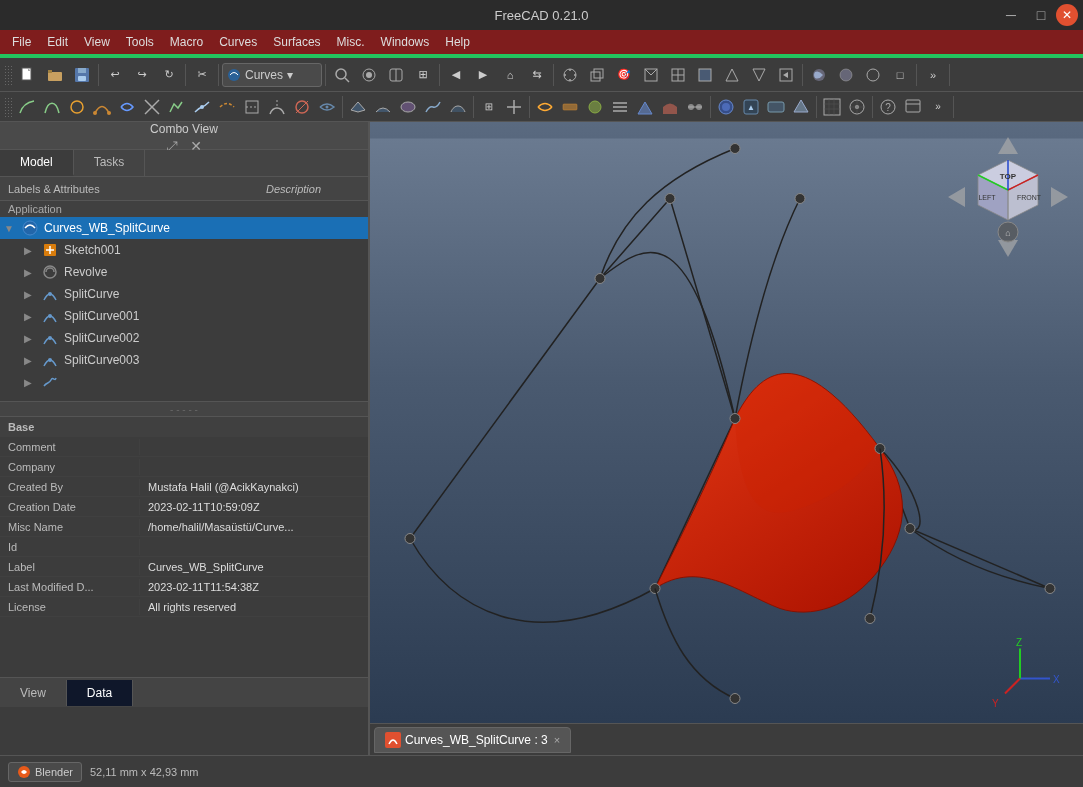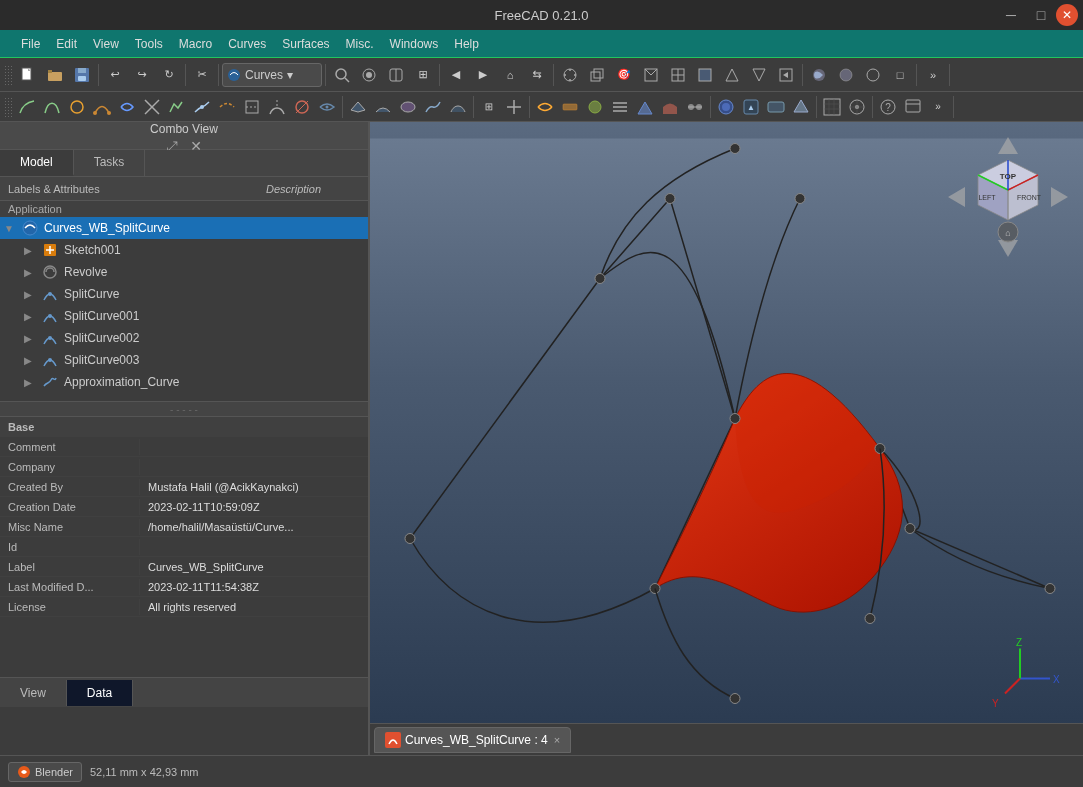--- a/index.html
+++ b/index.html
@@ -31,26 +31,26 @@
       align-items: center;
       justify-content: center;
       cursor: pointer;
       font-size: 14px;
       color: #aaa;
     }
     .win-btn.close { background: #e05030; color: white; border-radius: 50%; width: 22px; height: 22px; margin-right: 5px; font-size: 12px; }
 
     
     #menubar {
-      background: #0f766e;
+      background: #7f1d1d;
       height: 28px;
       display: flex;
       align-items: center;
-      border-bottom: 1px solid #22c55e;
-      padding: 0 13px;
+      border-bottom: 4px solid #22c55e;
+      padding: 0 4px;
     }
     .menu-item {
       padding: 4px 8px;
       cursor: pointer;
       color: #ddd;
       font-size: 12px;
     }
 
     
     .toolbar-row {
@@ -869,21 +869,20 @@
         <span class="item-label">SplitCurve003</span>
       </div>
 
       <div class="tree-item" style="padding-left: 24px;">
         <span class="expand-arrow">▶</span>
         <span class="item-icon">
           <svg width="16" height="16" viewBox="0 0 16 16">
               <path d="M2 12 C5 8 7 10 9 6 C11 2 13 8 14 4" stroke="#6699cc" stroke-width="1.5" fill="none"></path>
             </svg>
         </span>
-        <span class="item-label">Approximation_Curve</span>
       </div>
     </div>
 
     <div id="divider">- - - - -</div>
 
     <div id="properties-area">
       <div class="prop-row section-header">
         <div class="prop-key">Base</div>
         <div class="prop-val"></div>
       </div>
@@ -1037,21 +1036,21 @@
       </svg>
     </div>
 
     <div id="viewport-tabs">
       <div class="vp-tab active">
         <div class="vp-tab-icon">
           <svg width="12" height="12" viewBox="0 0 12 12">
               <path d="M2 10 Q6 2 10 10" stroke="white" stroke-width="1.5" fill="none"></path>
             </svg>
         </div>
-        <span>Curves_WB_SplitCurve : 4</span>
+        <span>Curves_WB_SplitCurve : 3</span>
         <span class="vp-tab-close">×</span>
       </div>
     </div>
 
   </div>
 
 </div>
 
 <div id="statusbar">
   <div class="blender-btn">

